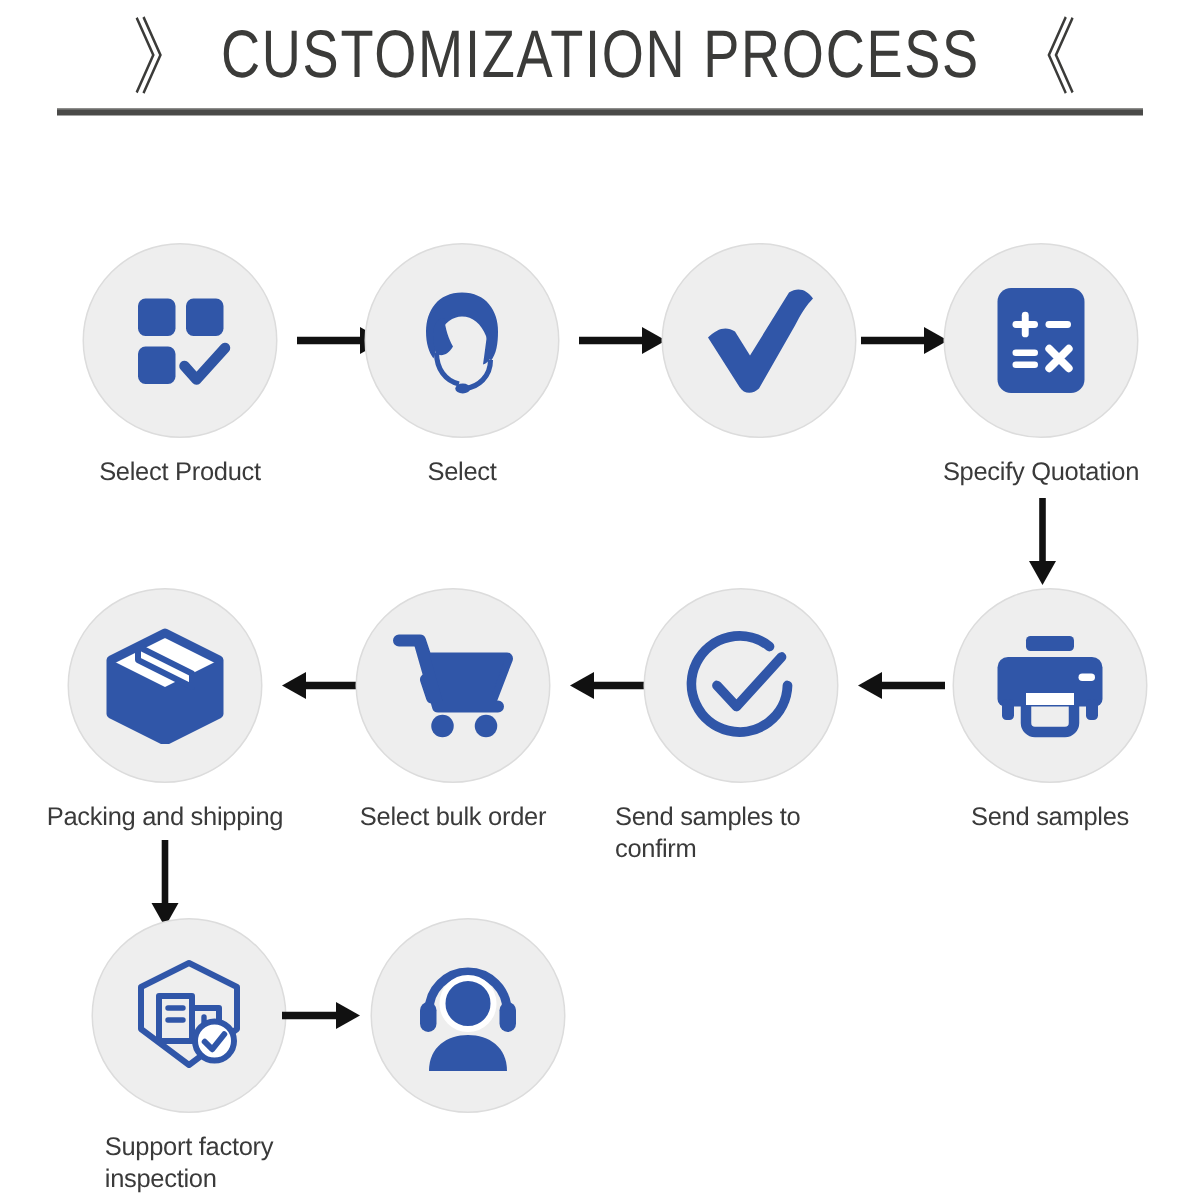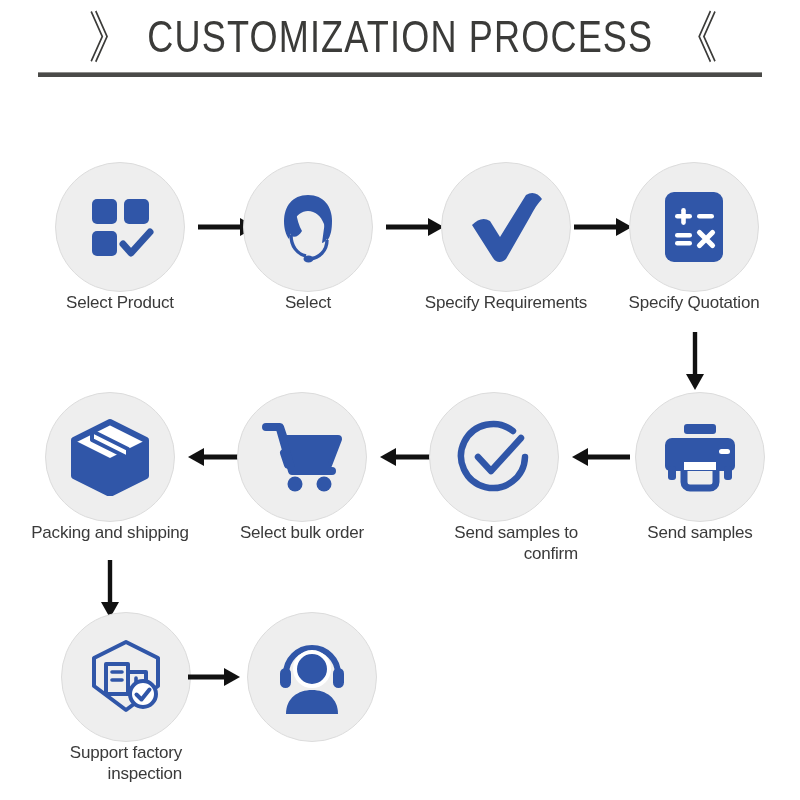--- a/index.html
+++ b/index.html
@@ -80,21 +80,22 @@
     border-radius: 50%;
     background: #eeeeee;
     border: 1px solid #dcdcdc;
     display: flex;
     align-items: center;
     justify-content: center;
     box-sizing: border-box;
   }
   .circle svg { display: block; }
   .node-label {
-    text-align: right;
+    margin-top: 12px;
+    text-align: left;
     color: #3a3a3a;
     font-size: 17px;
     line-height: 21px;
     letter-spacing: -0.2px;
     white-space: pre-line;
     font-family: "Liberation Sans", sans-serif;
   }
 
   
   .arrow {
@@ -164,21 +165,20 @@
 
 <div class="node" style="left:422px; top:162px;">
   <div class="circle">
     <span>
       <svg width="80" height="76" viewBox="0 0 80 76">
         <path d="M6 36 C12 30 18 28 24 32 L34 48 L60 6 C66 2 72 4 76 10
                  C72 14 68 20 64 28 L40 70 C36 74 30 74 27 69 Z" fill="#3056a8"></path>
       </svg>
     </span>
   </div>
-  <div class="node-label">Specify Requirements</div>
 </div>
 
 <div class="arrow" style="left:572px; top:213px;">
   <svg width="62" height="28" viewBox="0 0 62 28">
     <path d="M2 14 H46" stroke="#111111" stroke-width="5"></path>
     <path d="M44 5 L60 14 L44 23 Z" fill="#111111"></path>
   </svg>
 </div>
 
 <div class="node" style="left:610px; top:162px;">

